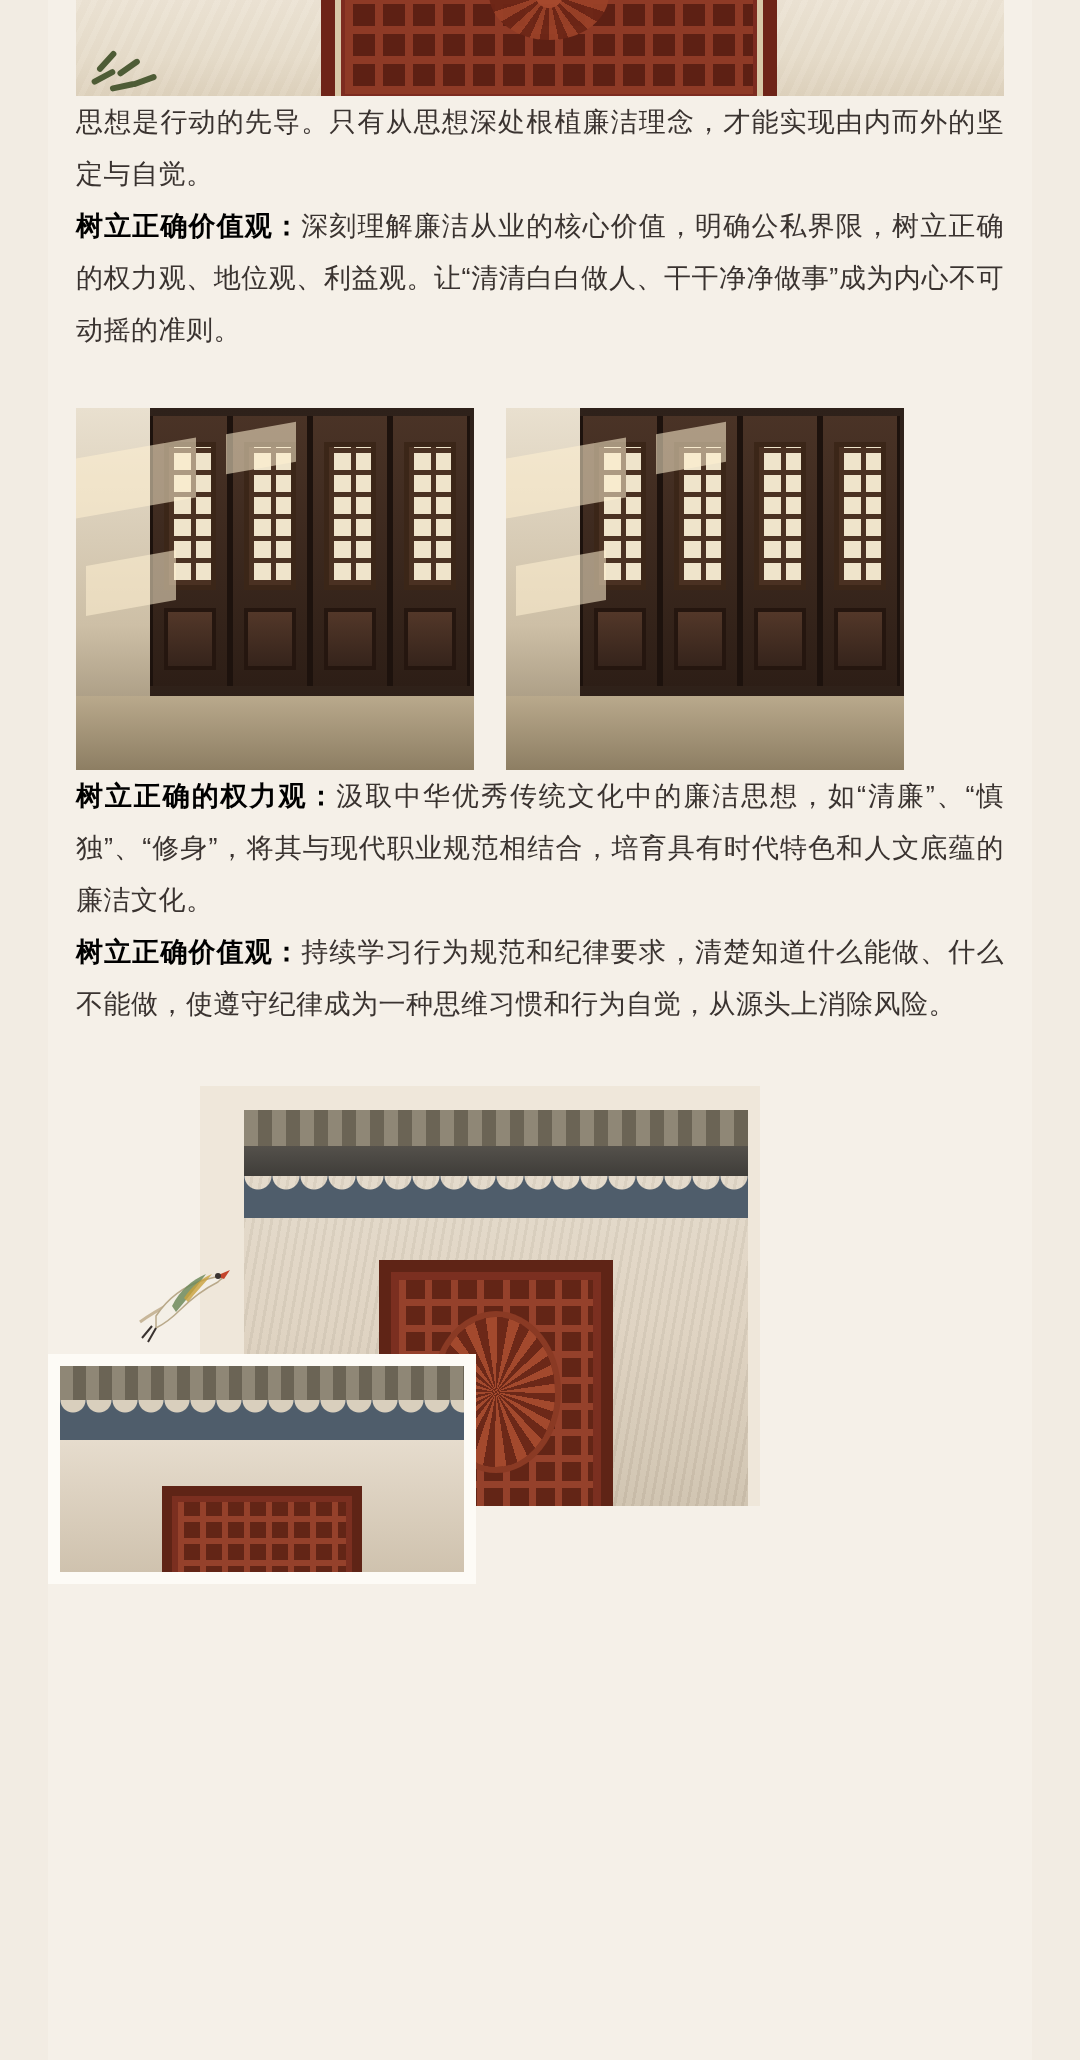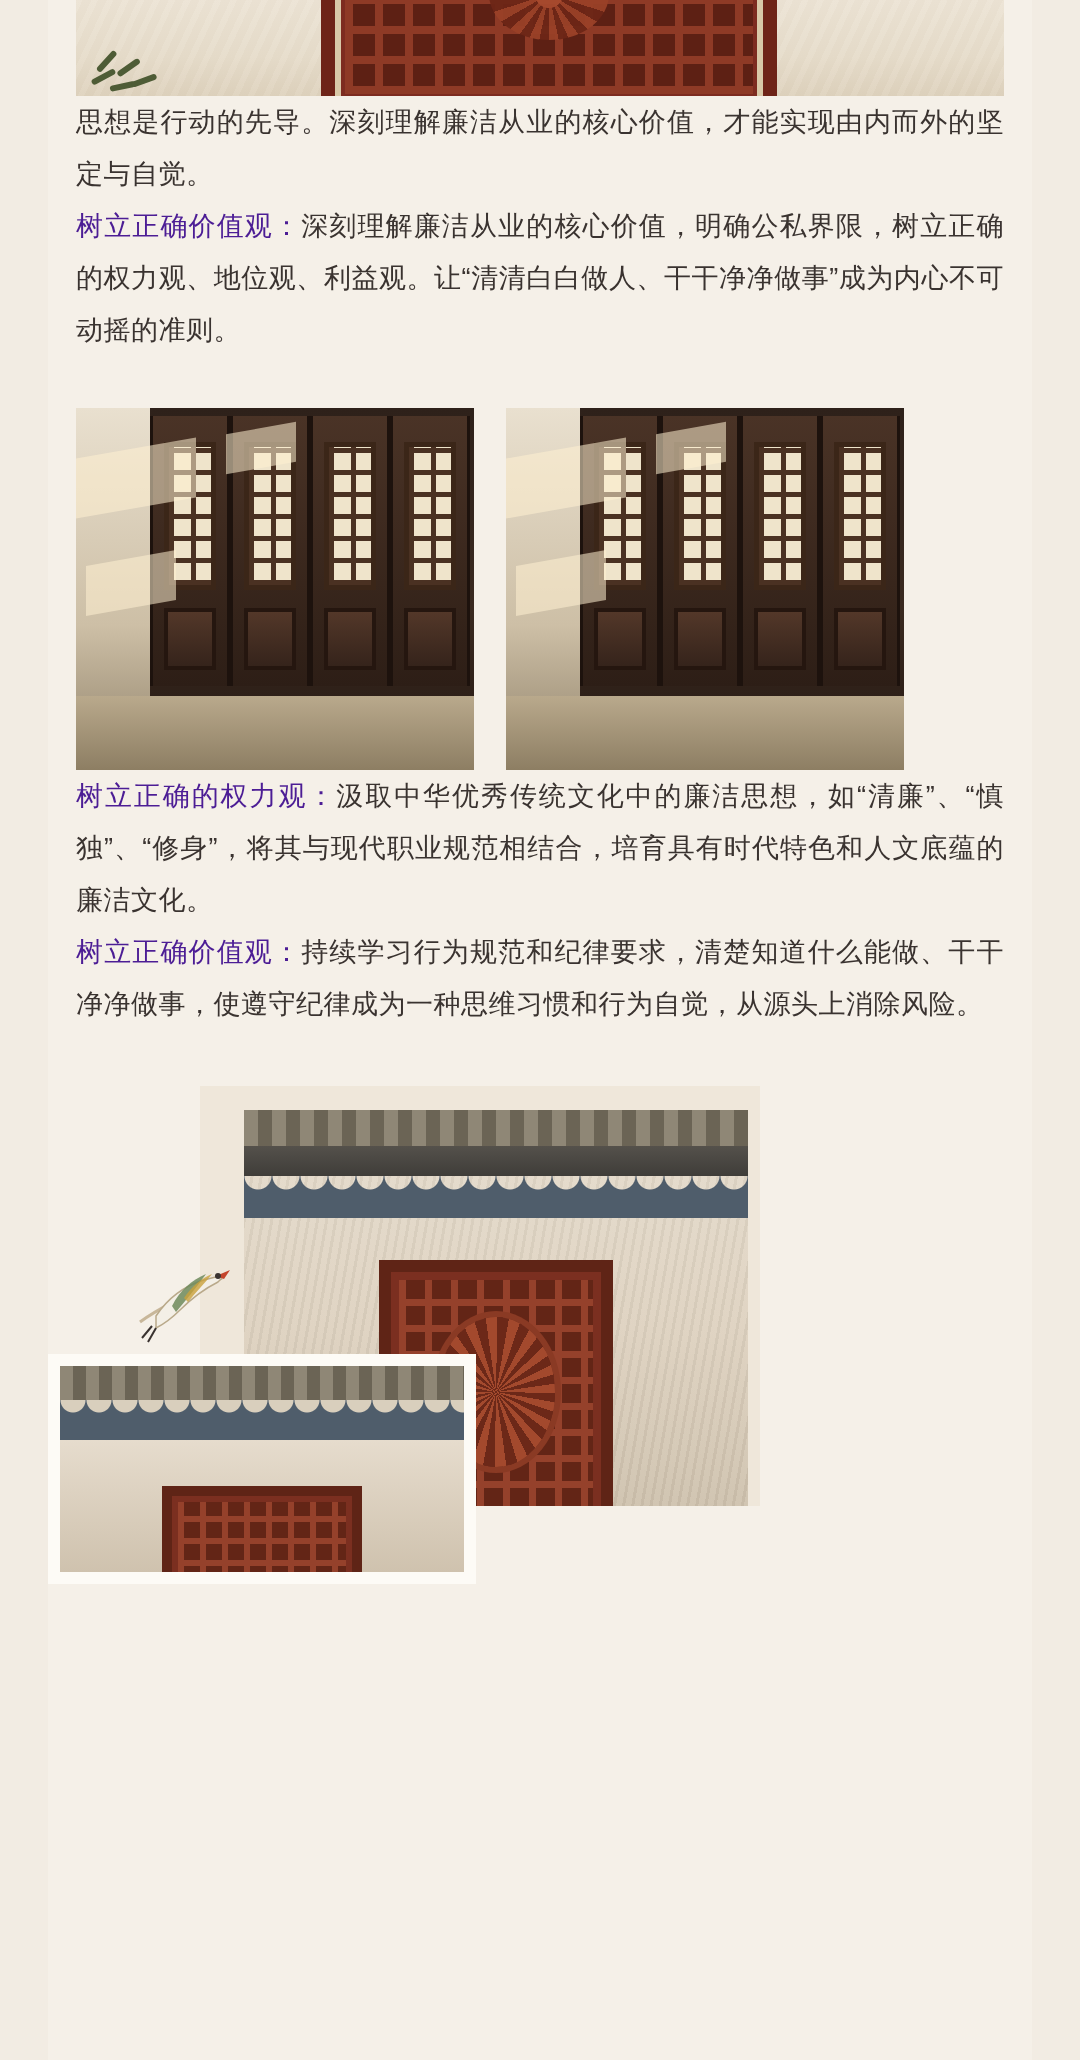--- a/index.html
+++ b/index.html
@@ -102,22 +102,22 @@
     font-size: 27px;
     line-height: 52px;
     letter-spacing: .5px;
     color: #3a3330;
     text-align: justify;
   }
   .para-1 { margin-top: 46px; }
   .para-2 { margin-top: 58px; }
   .para-4 { margin-top: 58px; }
   .lead {
-    color: #4c1d95;
-    font-weight: normal;
+    color: #000000;
+    font-weight: bold;
   }
 
   
   .photo-row {
     display: flex;
     gap: 32px;
     margin-top: 52px;
     padding: 0 28px;
   }
   .photo-half {
@@ -340,21 +340,21 @@
         <span style="left:4px;bottom:10px;transform:rotate(-28deg);"></span>
         <span style="left:10px;bottom:22px;transform:rotate(-48deg);"></span>
         <span style="left:22px;bottom:4px;transform:rotate(-12deg);"></span>
         <span style="left:30px;bottom:18px;transform:rotate(-35deg);"></span>
         <span style="left:44px;bottom:8px;transform:rotate(-20deg);"></span>
       </div>
     </div>
 
     <div class="content">
 
-      <p class="para para-1">思想是行动的先导。深刻理解廉洁从业的核心价值，才能实现由内而外的坚定与自觉。</p>
+      <p class="para para-1">思想是行动的先导。只有从思想深处根植廉洁理念，才能实现由内而外的坚定与自觉。</p>
 
       <p class="para para-2">
         <span class="lead">树立正确价值观：</span><span>深刻理解廉洁从业的核心价值，明确公私界限，树立正确的权力观、地位观、利益观。让“清清白白做人、干干净净做事”成为内心不可动摇的准则。</span>
       </p>
     </div>
 
     <div class="photo-row">
       <div class="photo-half">
         <div class="door-scene">
           <div class="wall"></div>
@@ -407,21 +407,21 @@
         </div>
       </div>
     </div>
 
     <div class="content">
       <p class="para para-4">
         <span class="lead">树立正确的权力观：</span><span>汲取中华优秀传统文化中的廉洁思想，如“清廉”、“慎独”、“修身”，将其与现代职业规范相结合，培育具有时代特色和人文底蕴的廉洁文化。</span>
       </p>
 
       <p class="para para-4">
-        <span class="lead">树立正确价值观：</span><span>持续学习行为规范和纪律要求，清楚知道什么能做、干干净净做事，使遵守纪律成为一种思维习惯和行为自觉，从源头上消除风险。</span>
+        <span class="lead">树立正确价值观：</span><span>持续学习行为规范和纪律要求，清楚知道什么能做、什么不能做，使遵守纪律成为一种思维习惯和行为自觉，从源头上消除风险。</span>
       </p>
     </div>
 
     <div class="bottom-wrap">
       <div class="bottom-card"></div>
 
       <div class="bottom-photo">
         <div class="bp-wall"></div>
         <div class="bp-roof"></div>
         <div class="bp-tiles"></div>

